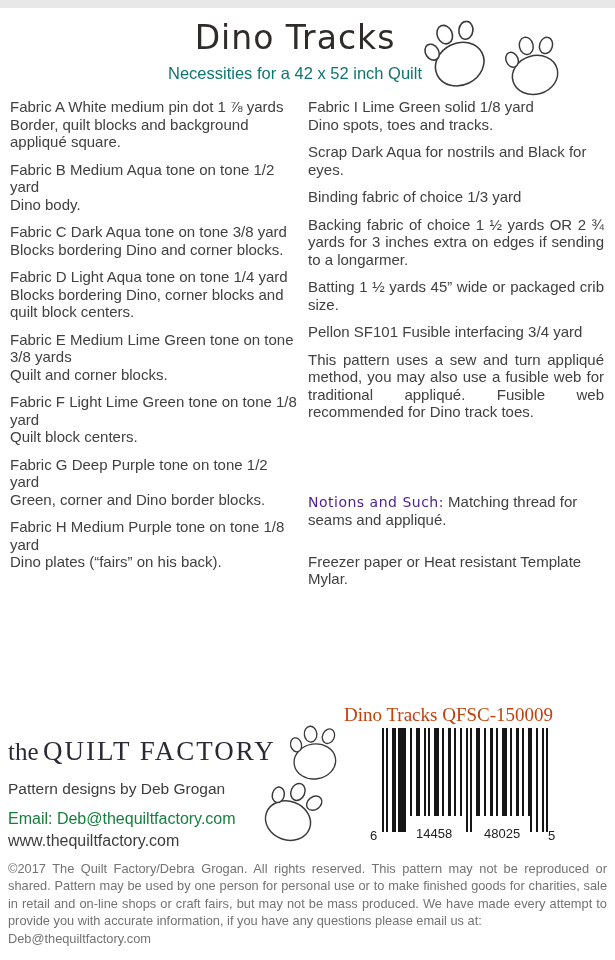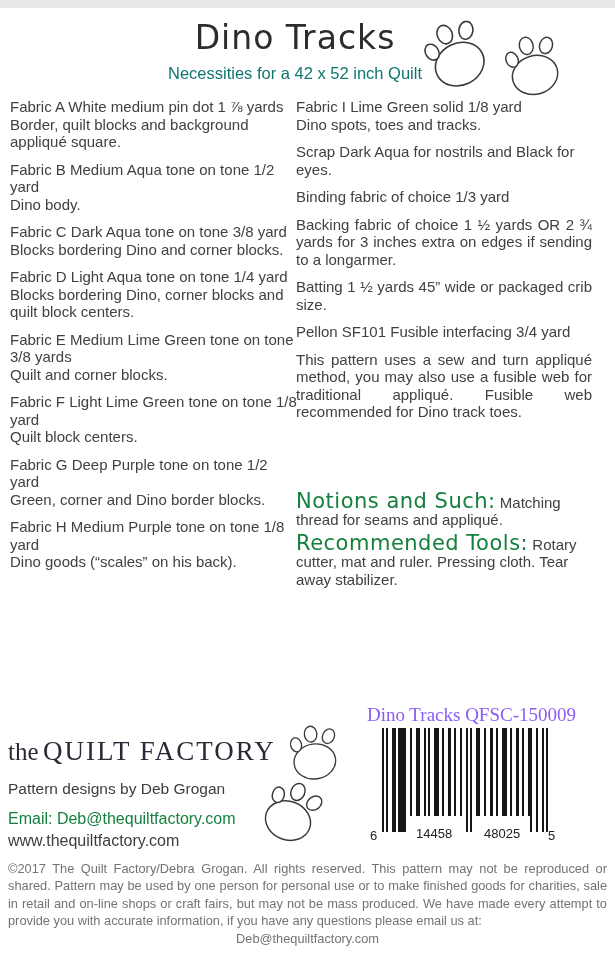--- a/index.html
+++ b/index.html
@@ -23,55 +23,55 @@
   
   .paw{position:absolute;}
   .paw svg{display:block;width:100%;height:100%;}
   .paw-top-1{left:420px;top:12px;width:72px;height:72px;transform:rotate(2deg);}
   .paw-top-2{left:500px;top:26px;width:66px;height:66px;transform:rotate(12deg);}
   .paw-bottom-1{left:284px;top:716px;width:60px;height:60px;transform:rotate(20deg);}
   .paw-bottom-2{left:258px;top:772px;width:66px;height:66px;transform:rotate(48deg);}
   
   .col{position:absolute;top:90px;font-size:15px;line-height:17.5px;}
   .col-left{left:10px;width:288px;}
-  .col-right{left:296px;width:296px;}
+  .col-right{left:308px;width:296px;}
   .item{margin:0 0 10px 0;}
   .item div{margin:0;}
   .para{margin:0 0 10px 0;}
   .just{text-align:justify;}
   
   .fancy{
     font-family:"DejaVu Sans", sans-serif;
-    font-size:21px;letter-spacing:0.5px;color:#15803d;
+    font-size:14px;letter-spacing:0.5px;color:#4c1d95;
   }
   .notions-block{margin-top:72px;margin-bottom:6px;}
   .tools-block{margin-bottom:22px;}
   .freezer{margin-top:24px;}
   
   .footer-left{position:absolute;left:8px;top:728px;width:286px;text-align:left;}
   .logo{white-space:nowrap;color:#2d2836;}
   .logo-the{font-family:"Liberation Serif", serif;font-size:25px;}
   .logo-name{font-family:"Liberation Serif", serif;font-size:27px;letter-spacing:2px;}
   .byline{font-size:15.5px;color:#3d3d3d;margin-top:13px;}
   .email-line{font-size:16px;color:#15803d;margin-top:12px;}
   .web-line{font-size:16px;color:#3d3d3d;margin-top:4px;}
   
   .product-code{
     position:absolute;left:344px;top:696px;width:232px;
-    text-align:right;font-family:"Liberation Serif", serif;
-    font-size:19px;color:#8b5cf6;
+    text-align:left;font-family:"Liberation Serif", serif;
+    font-size:19px;color:#c2410c;
   }
   .barcode{position:absolute;left:364px;top:718px;width:192px;height:118px;}
   .barcode svg{display:block;width:100%;height:100%;}
   .barcode text{font-family:"Liberation Sans", sans-serif;font-size:13px;fill:#222222;}
   
   .copyright{position:absolute;left:8px;top:852px;width:599px;
     font-size:12.8px;line-height:17.4px;color:#737373;}
   .copyright p{margin:0;text-align:justify;}
-  .copyright-email{text-align:center;margin-top:0;}
+  .copyright-email{text-align:left;margin-top:0;}
 </style>
 </head>
 <body>
 
 <div class="page">
 
   <div class="header">
     <h1 class="title">Dino Tracks</h1>
     <div class="subtitle">Necessities for a 42 x 52 inch Quilt</div>
   </div>
@@ -117,44 +117,41 @@
     <div class="item">
       <div>Fabric F Light Lime Green tone on tone 1/8 yard</div>
       <div>Quilt block centers.</div>
     </div>
     <div class="item">
       <div>Fabric G Deep Purple tone on tone 1/2 yard</div>
       <div>Green, corner and Dino border blocks.</div>
     </div>
     <div class="item">
       <div>Fabric H Medium Purple tone on tone 1/8 yard</div>
-      <div>Dino goods (“scales” on his back).</div>
+      <div>Dino plates (“fairs” on his back).</div>
     </div>
   </div>
 
   <div class="col col-right">
     <div class="item">
       <div>Fabric I Lime Green solid 1/8 yard</div>
       <div>Dino spots, toes and tracks.</div>
     </div>
     <p class="para">Scrap Dark Aqua for nostrils and Black for eyes.</p>
     <p class="para">Binding fabric of choice 1/3 yard</p>
     <p class="para just">Backing fabric of choice 1 ½ yards OR 2 ¾ yards for 3 inches extra on edges if sending to a longarmer.</p>
     <p class="para just">Batting 1 ½ yards  45” wide or packaged crib size.</p>
     <p class="para">Pellon SF101 Fusible interfacing 3/4 yard</p>
     <p class="para just">This pattern uses a sew and turn appliqué method, you may also use a fusible web for traditional appliqué.  Fusible web recommended for Dino track toes.</p>
 
     <div class="notions-block">
       <span class="fancy">Notions and Such:</span>
       <span>Matching thread for seams and appliqué.</span>
     </div>
-    <div class="tools-block">
-      <span class="fancy">Recommended Tools:</span>
-      <span>Rotary cutter, mat and ruler.  Pressing cloth.  Tear away stabilizer.</span>
-    </div>
+    <p class="para freezer">Freezer paper or Heat resistant Template Mylar.</p>
   </div>
 
   <div class="footer-left">
     <div class="logo">
       <span class="logo-the">the</span>
       <span class="logo-name">QUILT FACTORY</span>
     </div>
     <div class="byline">Pattern designs by Deb Grogan</div>
     <div class="email-line">Email: Deb@thequiltfactory.com</div>
     <div class="web-line">www.thequiltfactory.com</div>

